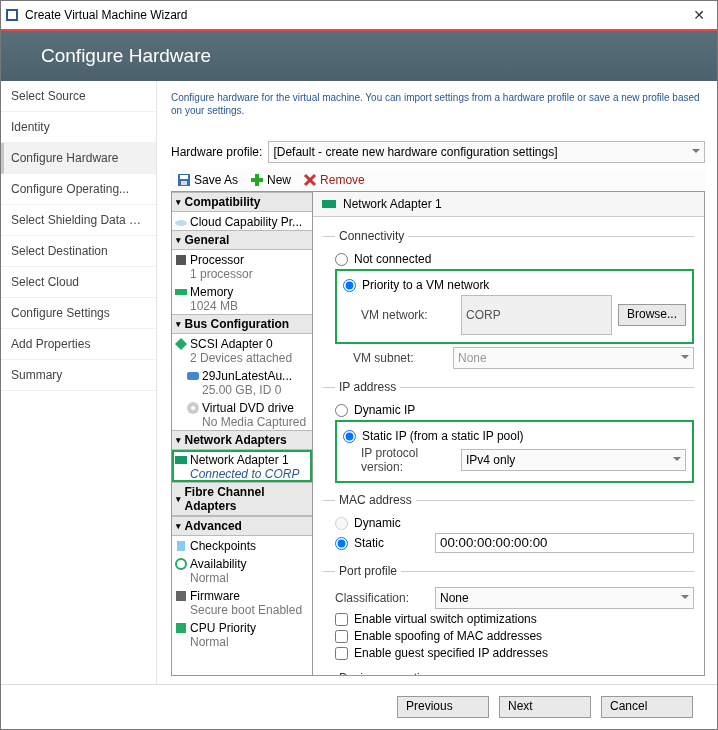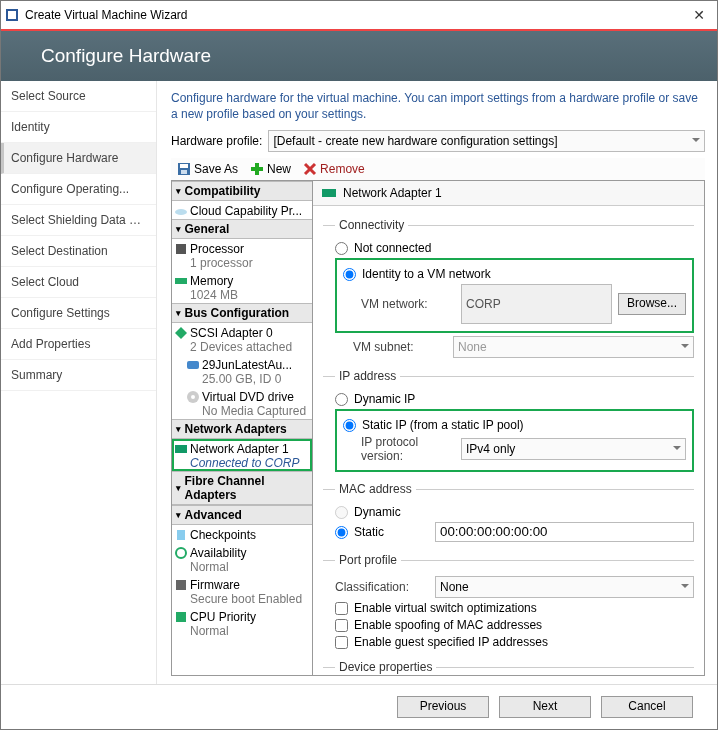--- a/index.html
+++ b/index.html
@@ -7,21 +7,21 @@
 .titlebar{height:28px;display:flex;align-items:center;padding:0 4px;border-bottom:2px solid #ef4444}
 .titlebar svg{margin-right:6px}
 .titlebar .spacer{flex:1}
 .titlebar .close{font-size:14px;padding:0 8px;color:#333}
 .banner{background:linear-gradient(#596f7a,#4c616b);color:#fff;padding:14px 0 14px 40px;font-size:19px;font-weight:300}
 .body{flex:1;display:flex;overflow:hidden}
 .left-nav{width:155px;border-right:1px solid #e6e6e6;background:#fff}
 .nav-item{padding:8px 10px;border-bottom:1px solid #f0f0f0;color:#444;cursor:default;white-space:nowrap;overflow:hidden;text-overflow:ellipsis}
 .nav-item.active{background:#f2f2f2;border-left:3px solid #c6c6c6;padding-left:7px}
 .right{flex:1;display:flex;flex-direction:column;padding:10px 12px 8px 14px;overflow:hidden}
-.intro{color:#2b5797;font-size:12px;line-height:1.3;margin-bottom:8px}
+.intro{color:#2b5797;font-size:10px;line-height:1.3;margin-bottom:24px}
 .hwprof{display:flex;align-items:center;margin-bottom:6px}
 .hwprof label{margin-right:6px}
 .hwprof .sel{flex:1;border:1px solid #bbb;background:#fafafa;height:20px;line-height:20px;padding:0 4px;position:relative}
 .hwprof .sel:after{content:'';position:absolute;right:4px;top:7px;border:4px solid transparent;border-top-color:#777}
 .toolbar{display:flex;gap:4px;border-bottom:1px solid #999;padding:3px 2px;background:#fcfcfc}
 .toolbar .tb{display:flex;align-items:center;gap:3px;padding:1px 4px;cursor:default}
 .toolbar .tb.red{color:#a02020}
 .panes{flex:1;display:flex;border:1px solid #999;border-top:none;overflow:hidden}
 .tree{width:140px;border-right:1px solid #999;overflow-y:auto;overflow-x:hidden}
 .tree-h{background:#e8e8e8;border-top:1px solid #bbb;border-bottom:1px solid #bbb;font-weight:bold;padding:2px 4px;display:flex;align-items:center;gap:4px}
@@ -45,21 +45,21 @@
 .ro-input{border:1px solid #bbb;background:#f0f0f0;height:18px;line-height:18px;padding:10px 4px;color:#555}
 .rw-input{border:1px solid #bbb;background:#fff;height:18px;line-height:18px;padding:0 4px}
 .select{border:1px solid #bbb;background:#fafafa;height:20px;line-height:20px;padding:0 4px;position:relative}
 .select:after{content:'';position:absolute;right:4px;top:7px;border:4px solid transparent;border-top-color:#777}
 .btn{border:1px solid #999;background:#e9e9e9;height:20px;line-height:18px;padding:0 8px;cursor:default}
 .radio,.check{display:flex;align-items:center;gap:6px;margin:3px 0}
 .radio input,.check input{margin:0}
 .hi{border:2px solid #19a84f;padding:4px 6px;margin:2px 0}
 .row.dis{color:#999}
 .footer{height:44px;display:flex;align-items:center;justify-content:flex-end;gap:10px;padding:0 24px;border-top:1px solid #ddd}
-.footer .btn{width:74px;text-align:center}
+.footer .btn{width:74px;}
 </style>
 </head>
 <body>
 
 <div class="dialog">
   <div class="titlebar">
     <svg width="14" height="14">
         <rect x="1" y="1" width="12" height="12" fill="#2b5797" stroke="#174" stroke-width="0"></rect>
         <rect x="3" y="3" width="8" height="8" fill="#fff"></rect>
       </svg>
@@ -240,21 +240,21 @@
 
             <fieldset>
               <legend>Connectivity</legend>
               <div class="radio">
                   <input type="radio" name="conn" style="">
                   <span>Not connected</span>
                 </div>
               <div class="hi">
                 <div class="radio">
                     <input type="radio" name="conn" checked="" style="">
-                    <span>Identity to a VM network</span>
+                    <span>Priority to a VM network</span>
                   </div>
                 <div class="row">
                   <label class="fl">VM network:</label>
                   <div class="val ro-input">CORP</div>
                   <div style="width:6px"></div>
                   <div class="btn">Browse...</div>
                 </div>
               </div>
               <div class="row dis">
                 <label class="fl">VM subnet:</label>

